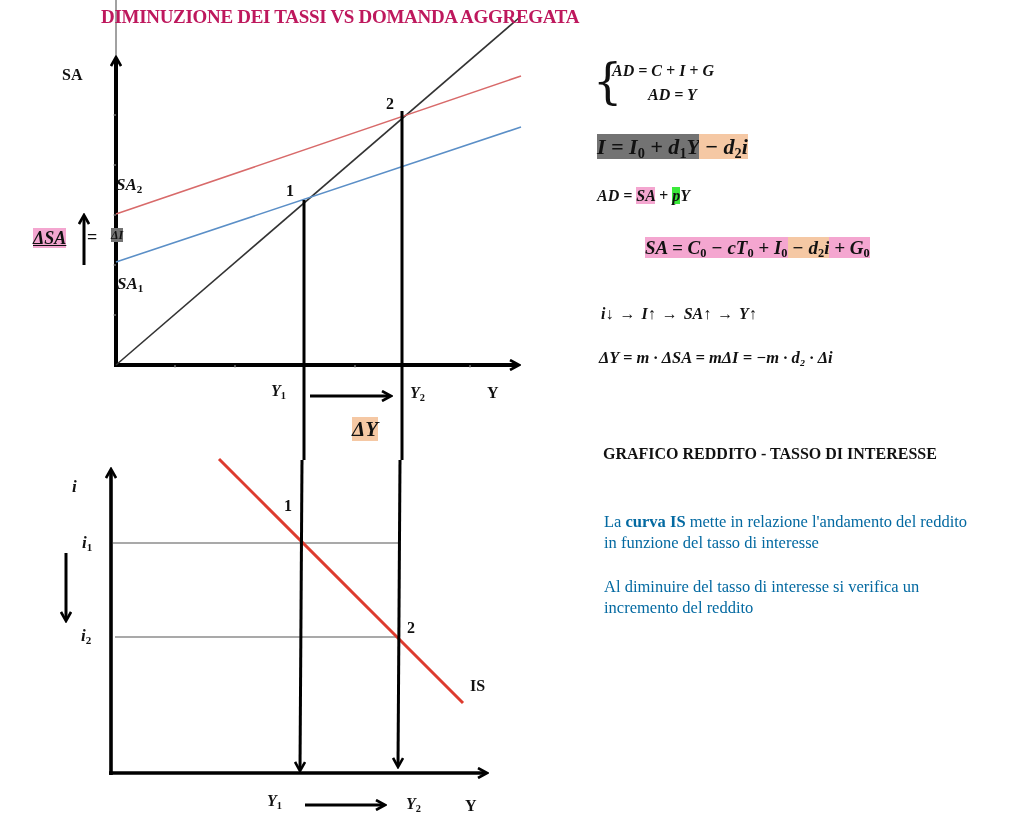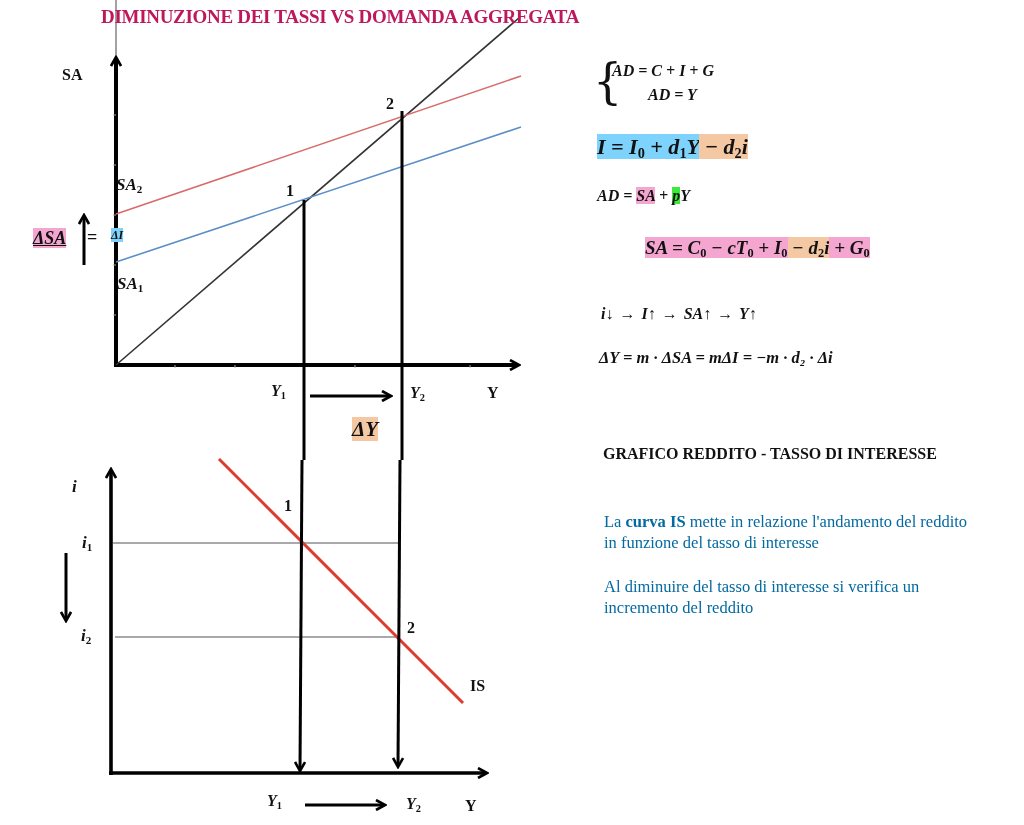--- a/index.html
+++ b/index.html
@@ -6,21 +6,21 @@
   body { width:1024px; height:825px; position:relative; overflow:hidden;
          font-family:"DejaVu Serif", "Liberation Serif", serif; color:#111; }
   #canvas { position:absolute; left:0; top:0; }
   .title { position:absolute; left:101px; top:6px; font-family:"Liberation Serif", serif;
            font-weight:bold; font-size:19px; letter-spacing:-0.3px; color:#be185d; }
   .lbl { position:absolute; font-family:"Liberation Serif", serif; font-weight:bold; color:#111; white-space:nowrap; }
   .it { font-style:italic; }
   .sub { font-size:0.65em; vertical-align:-0.25em; font-style:normal; }
   .eq { position:absolute; font-family:"Liberation Serif", serif; font-weight:bold; font-style:italic;
         font-size:16px; white-space:nowrap; color:#111; }
-  .hl-cyan { background:#7dd3fc; }
+  .hl-cyan { background:#737373; }
   .hl-orange { background:#f5c8a4; }
   .hl-pink { background:#f4a6d0; }
   .hl-green { background:#3bea3b; }
   .brace { position:absolute; left:593px; top:58px; font-size:46px; font-family:"DejaVu Serif", serif;
            font-weight:normal; line-height:1; transform:scaleY(1.05); }
   .section-title { position:absolute; left:603px; top:445px; font-family:"Liberation Serif", serif;
                    font-weight:bold; font-size:16px; }
   .para { position:absolute; left:604px; font-family:"Liberation Serif", serif; font-size:16.5px; line-height:21px; color:#0369a1; }
   .para b { font-weight:bold; }
 </style>

